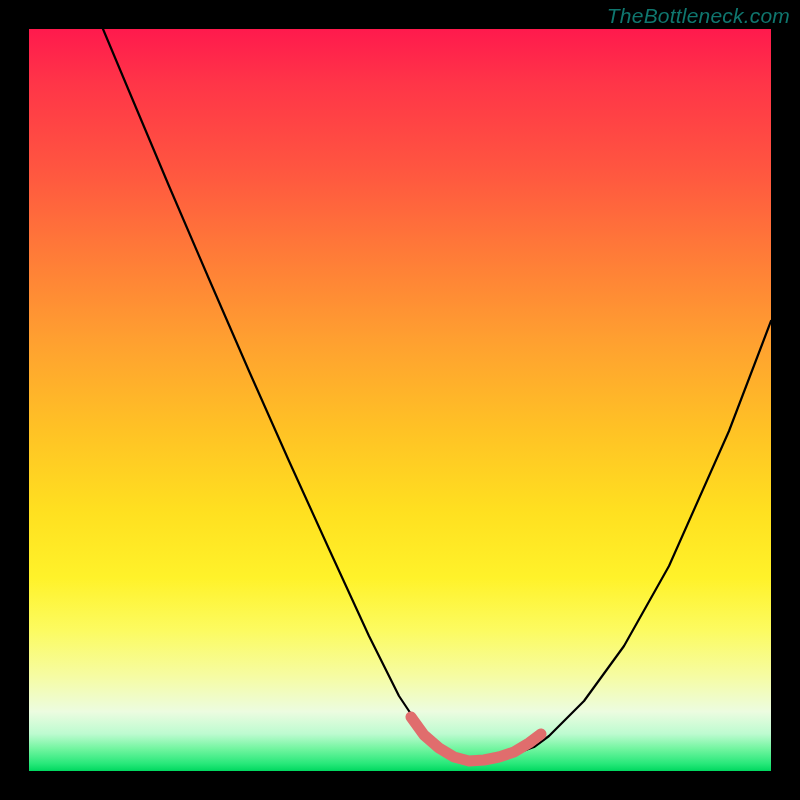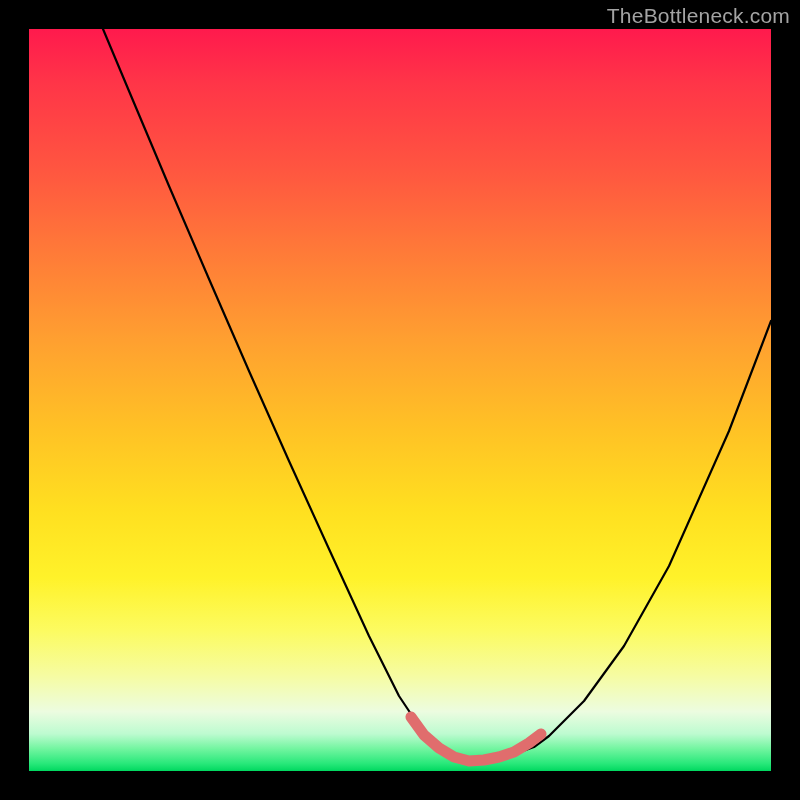--- a/index.html
+++ b/index.html
@@ -50,25 +50,26 @@
   .curve-svg {
     position: absolute;
     inset: 0;
     width: 742px;
     height: 742px;
   }
   .watermark {
     position: absolute;
     top: 4px;
     right: 10px;
-    color: #a3a3a3;
+    color: #0f766e;
     font-size: 21px;
     letter-spacing: 0.2px;
     font-weight: 400;
     user-select: none;
+    font-style: italic;
   }
 </style>
 </head>
 <body>
 
 <div class="stage">
 
   <div class="watermark">TheBottleneck.com</div>
 
   <div class="plot-area">

